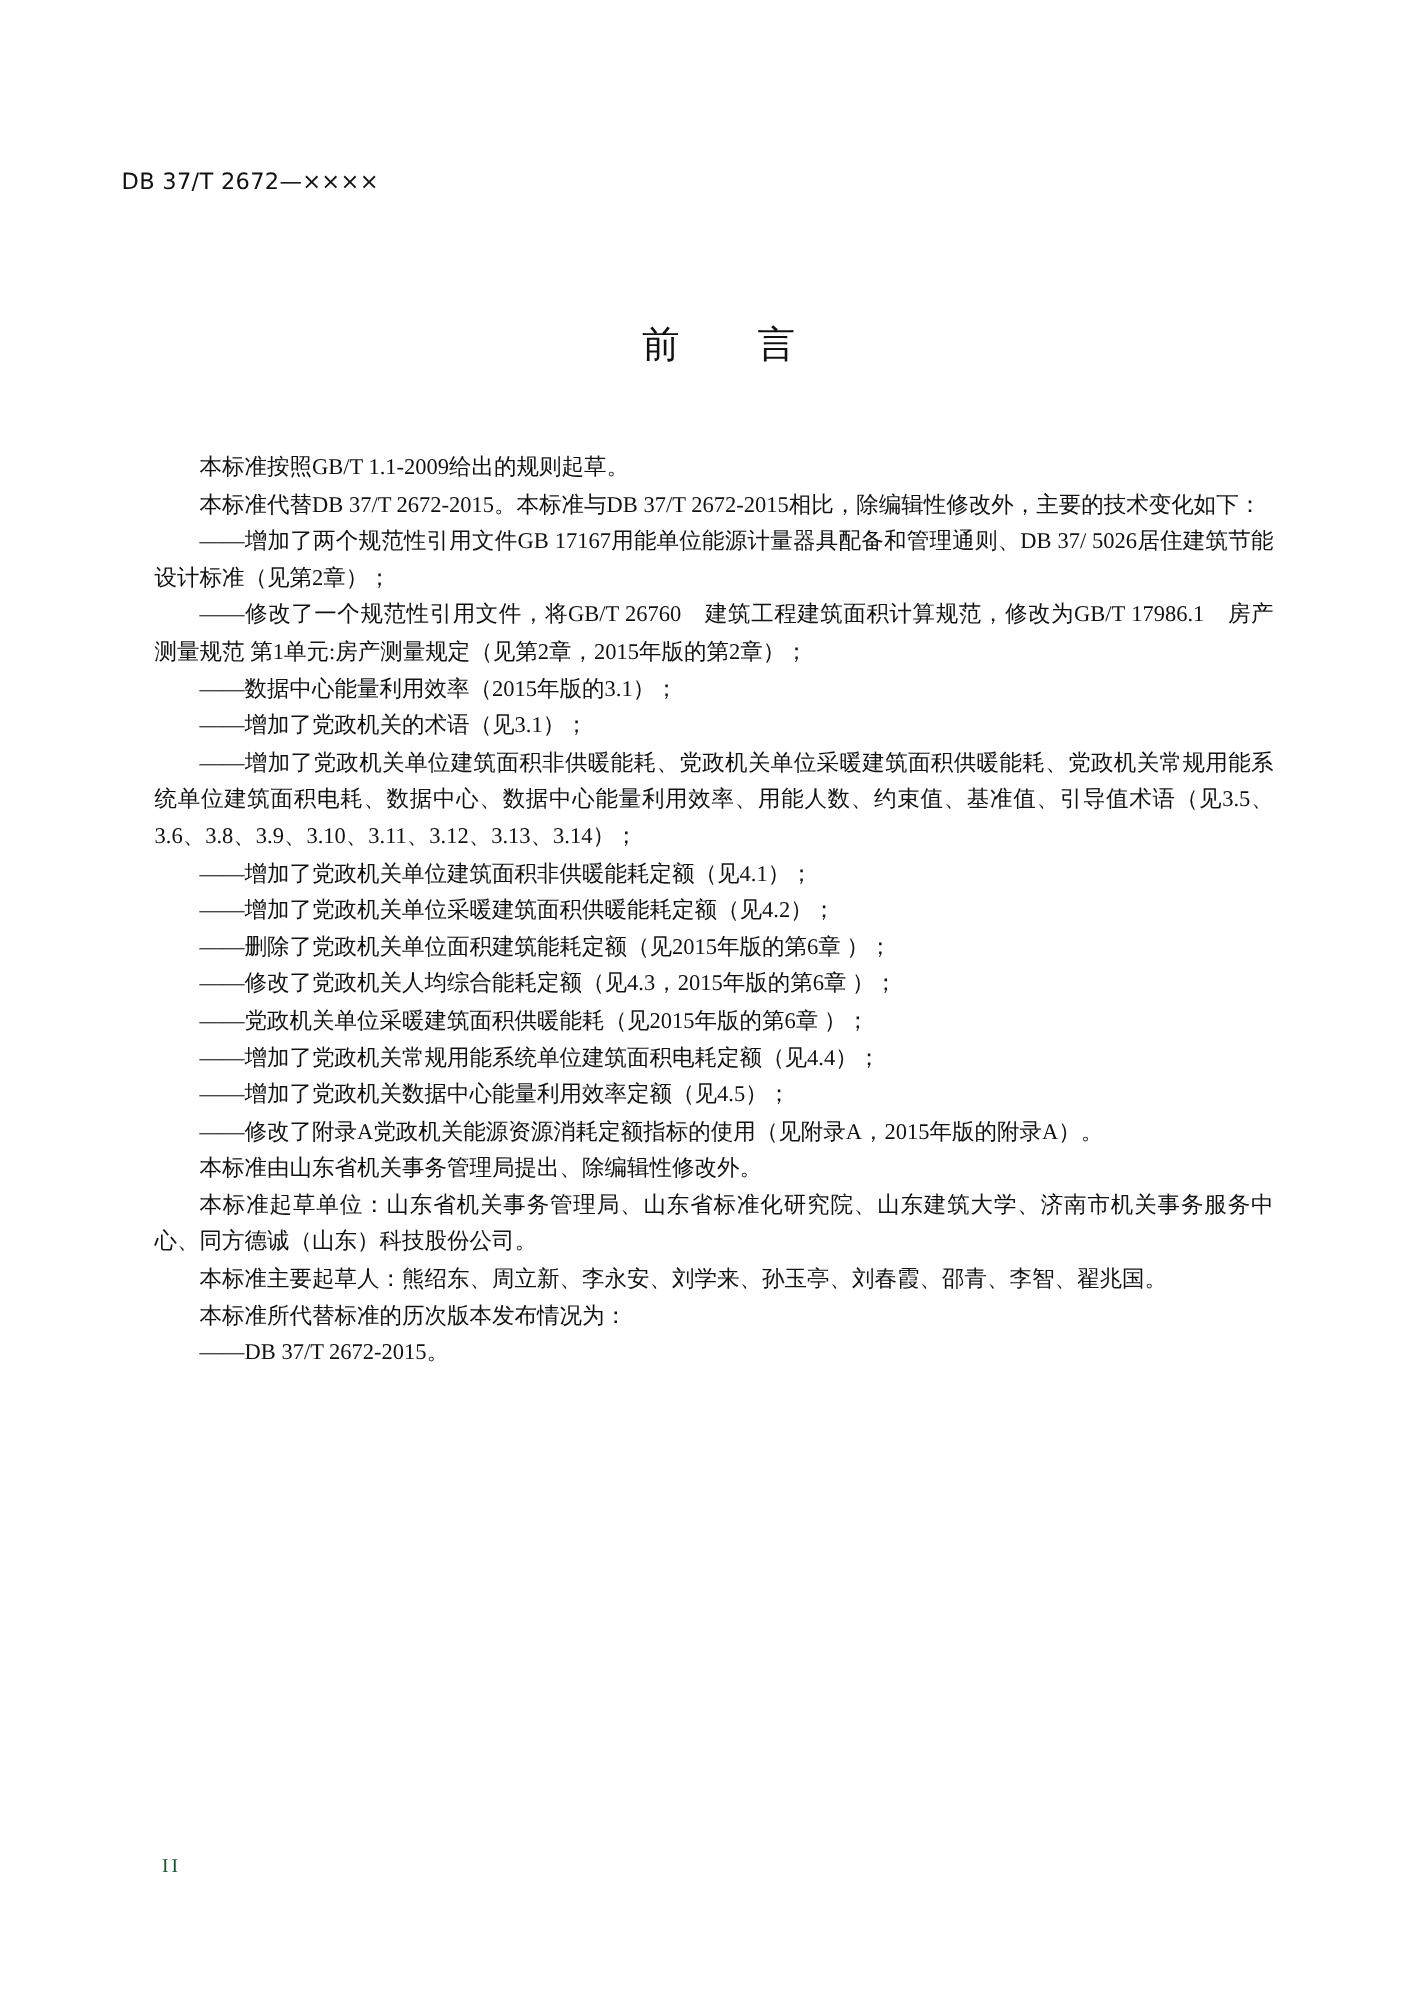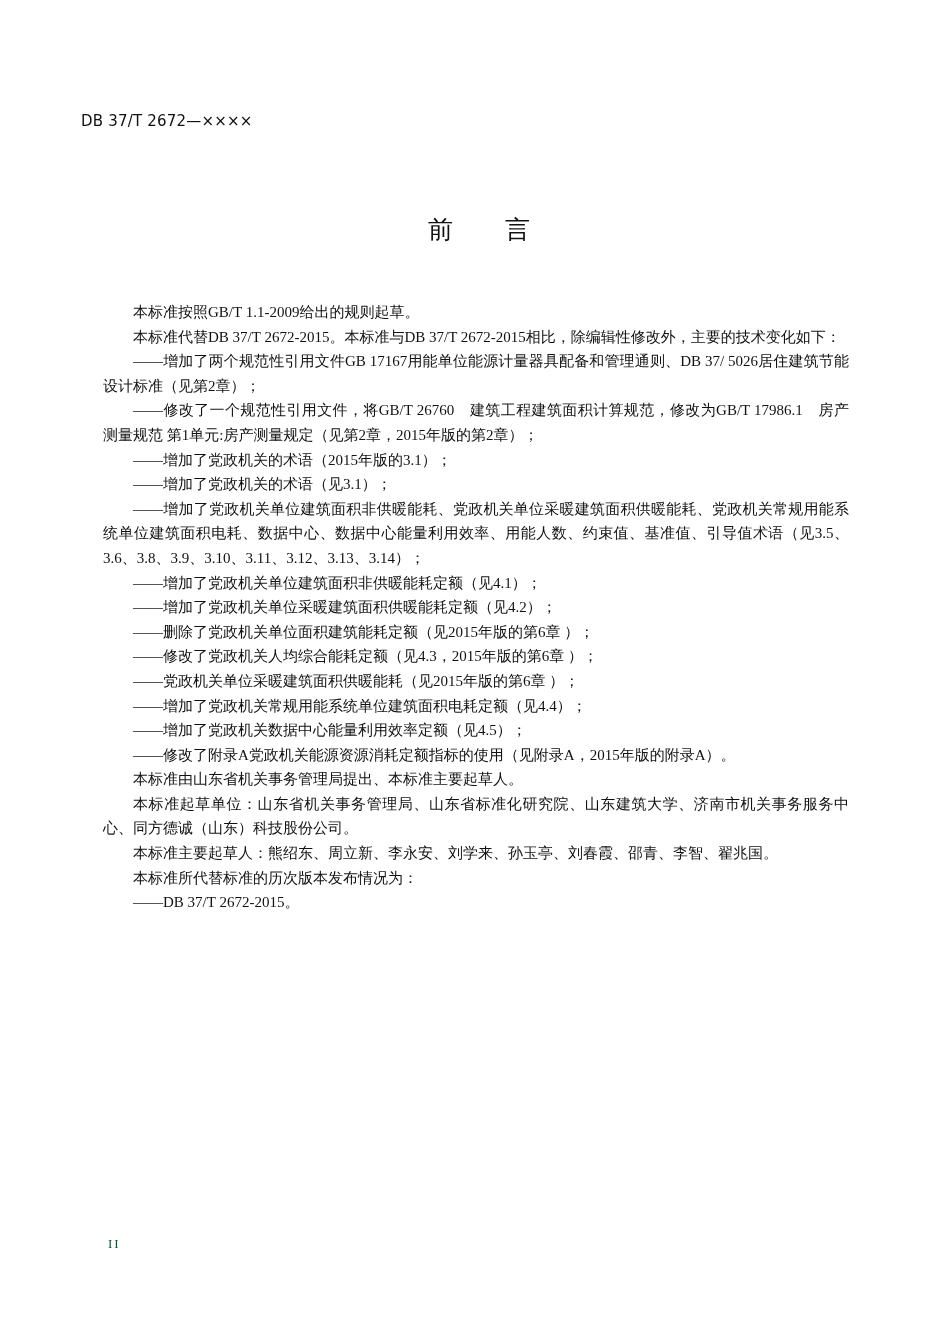--- a/index.html
+++ b/index.html
@@ -31,31 +31,31 @@
 
 <div class="title">
   <span>前</span><span class="gap"></span><span>言</span>
 </div>
 
 <div class="body">
   <p>本标准按照GB/T 1.1-2009给出的规则起草。</p>
   <p>本标准代替DB 37/T 2672-2015。本标准与DB 37/T 2672-2015相比，除编辑性修改外，主要的技术变化如下：</p>
   <p>——增加了两个规范性引用文件GB 17167用能单位能源计量器具配备和管理通则、DB 37/ 5026居住建筑节能设计标准（见第2章）；</p>
   <p>——修改了一个规范性引用文件，将GB/T 26760　建筑工程建筑面积计算规范，修改为GB/T 17986.1　房产测量规范  第1单元:房产测量规定（见第2章，2015年版的第2章）；</p>
-  <p>——增加了党政机关的术语（2015年版的3.1）；</p>
+  <p>——数据中心能量利用效率（2015年版的3.1）；</p>
   <p>——增加了党政机关的术语（见3.1）；</p>
   <p>——增加了党政机关单位建筑面积非供暖能耗、党政机关单位采暖建筑面积供暖能耗、党政机关常规用能系统单位建筑面积电耗、数据中心、数据中心能量利用效率、用能人数、约束值、基准值、引导值术语（见3.5、3.6、3.8、3.9、3.10、3.11、3.12、3.13、3.14）；</p>
   <p>——增加了党政机关单位建筑面积非供暖能耗定额（见4.1）；</p>
   <p>——增加了党政机关单位采暖建筑面积供暖能耗定额（见4.2）；</p>
   <p>——删除了党政机关单位面积建筑能耗定额（见2015年版的第6章 ）；</p>
   <p>——修改了党政机关人均综合能耗定额（见4.3，2015年版的第6章 ）；</p>
   <p>——党政机关单位采暖建筑面积供暖能耗（见2015年版的第6章 ）；</p>
   <p>——增加了党政机关常规用能系统单位建筑面积电耗定额（见4.4）；</p>
   <p>——增加了党政机关数据中心能量利用效率定额（见4.5）；</p>
   <p>——修改了附录A党政机关能源资源消耗定额指标的使用（见附录A，2015年版的附录A）。</p>
-  <p>本标准由山东省机关事务管理局提出、本标准主要起草人。</p>
+  <p>本标准由山东省机关事务管理局提出、除编辑性修改外。</p>
   <p>本标准起草单位：山东省机关事务管理局、山东省标准化研究院、山东建筑大学、济南市机关事务服务中心、同方德诚（山东）科技股份公司。</p>
   <p>本标准主要起草人：熊绍东、周立新、李永安、刘学来、孙玉亭、刘春霞、邵青、李智、翟兆国。</p>
   <p>本标准所代替标准的历次版本发布情况为：</p>
   <p>——DB 37/T 2672-2015。</p>
 </div>
 
 <div class="footer">II</div>
 
 </body></html>

